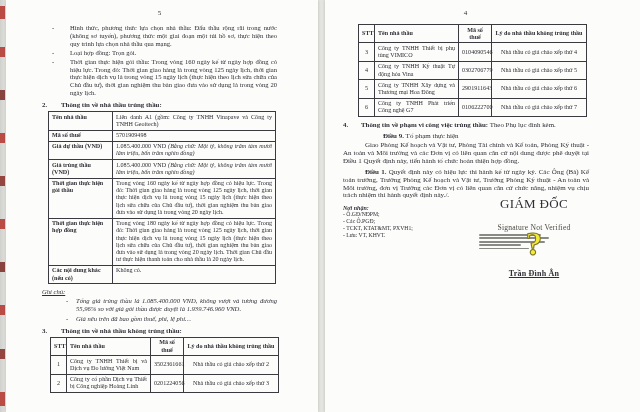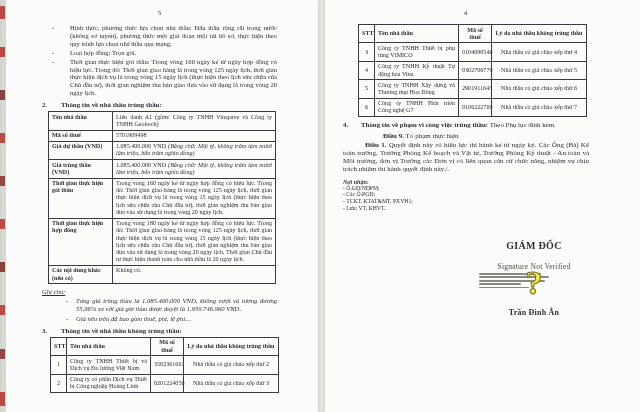--- a/index.html
+++ b/index.html
@@ -41,26 +41,26 @@
   .p-sec4{font-size:6.9px;line-height:8px;margin:2px 0 2px 0;}
   .p-sec4 .num{font-weight:bold;display:inline-block;width:18px;}
   .p-sec4 .b{font-weight:bold;}
   .art-title{font-size:7px;margin:3px 0 2px 0;text-indent:40px;}
   .art-title .b{font-weight:bold;}
   .para{font-size:7px;line-height:7.9px;text-align:justify;text-indent:22px;margin-bottom:3px;width:246px;}
   .recipients{margin-top:5px;width:125px;}
   .recip-label{font-weight:bold;font-style:italic;font-size:6px;}
   .recip-item{font-size:5.7px;line-height:6.8px;}
   .sign-block{position:absolute;left:148px;top:196px;width:122px;text-align:center;}
-  .sign-title{font-weight:bold;font-size:10px;letter-spacing:.3px;margin-top:44px;}
+  .sign-title{font-weight:normal;font-size:13px;letter-spacing:.3px;}
   .sig-status{font-size:7.6px;color:#4c4a42;margin-top:11px;letter-spacing:.2px;}
   .sig-meta{position:relative;height:26px;margin-top:2px;padding-left:6px;text-align:left;}
   .sig-meta .ln{height:1.8px;background:#8a8a84;margin-bottom:1.6px;border-radius:1px;}
   .seal{position:absolute;left:50%;top:-6px;transform:translateX(-50%);font-size:33px;font-weight:bold;line-height:1;color:var(--seal-yellow);-webkit-text-stroke:1px #7a7430;text-shadow:0 0 1px #6b6b2a;}
-  .signer{font-weight:bold;font-size:8px;margin-top:9px;letter-spacing:.2px;}
+  .signer{font-weight:bold;font-size:8px;margin-top:9px;letter-spacing:.2px;text-decoration:underline;}
   
   .edge-strip{position:absolute;left:0;top:0;width:6px;height:412px;background:linear-gradient(90deg,#cfcfcb,#e4e4e0);}
   .edge-mark{position:absolute;left:0;width:5px;height:10px;background:var(--edge-red);opacity:.85;}
   .edge-mark:nth-child(1){top:6px;height:13px;}
   .edge-mark:nth-child(2){top:47px;}
   .edge-mark:nth-child(3){top:90px;background:#7c2a24;}
   .edge-mark:nth-child(4){top:133px;}
   .edge-mark:nth-child(5){top:176px;background:#8a2d26;}
   .edge-mark:nth-child(6){top:219px;}
   .edge-mark:nth-child(7){top:262px;background:#7c2a24;}
@@ -224,20 +224,21 @@
     </table>
 
     <div class="p-sec4">
       <span class="num">4.</span><span class="b">Thông tin về phạm vi công việc trúng thầu:</span><span> Theo Phụ lục đính kèm.</span>
     </div>
 
     <div class="art-title">
       <span class="b">Điều 9.</span><span> Tổ phạm thực hiện</span>
     </div>
 
+    <div class="para">Giao Phòng Kế hoạch và Vật tư, Phòng Tài chính và Kế toán, Phòng Kỹ thuật - An toàn và Môi trường và các Đơn vị có liên quan căn cứ nội dung được phê duyệt tại Điều 1 Quyết định này, tiến hành tổ chức hoàn thiện hợp đồng.</div>
 
     <div class="para">
       <span class="b" style="font-weight:bold;">Điều 1.</span><span> Quyết định này có hiệu lực thi hành kể từ ngày ký. Các Ông (Bà) Kế toán trưởng, Trưởng Phòng Kế hoạch và Vật tư, Trưởng Phòng Kỹ thuật - An toàn và Môi trường, đơn vị Trưởng các Đơn vị có liên quan căn cứ chức năng, nhiệm vụ chịu trách nhiệm thi hành quyết định này./.</span>
     </div>
 
     <div class="recipients">
       <div class="recip-label">Nơi nhận:</div>
       <div class="recip-item">- Ô.GĐ/NĐPM;</div>
       <div class="recip-item">- Các Ô.PGĐ;</div>
       <div class="recip-item">- TCKT, KTAT&amp;MT, PXVH1;</div>

